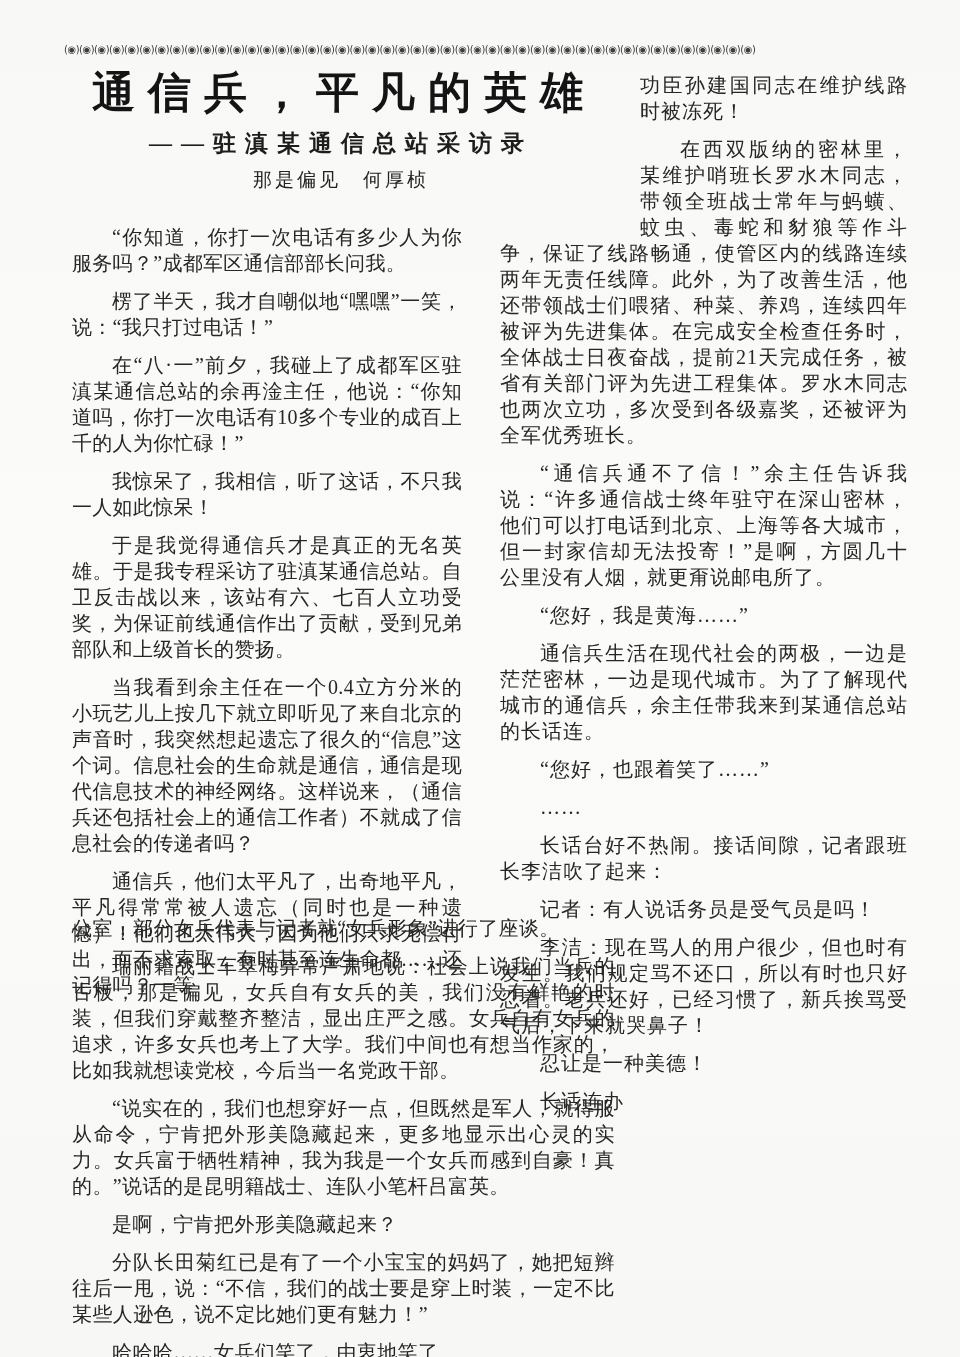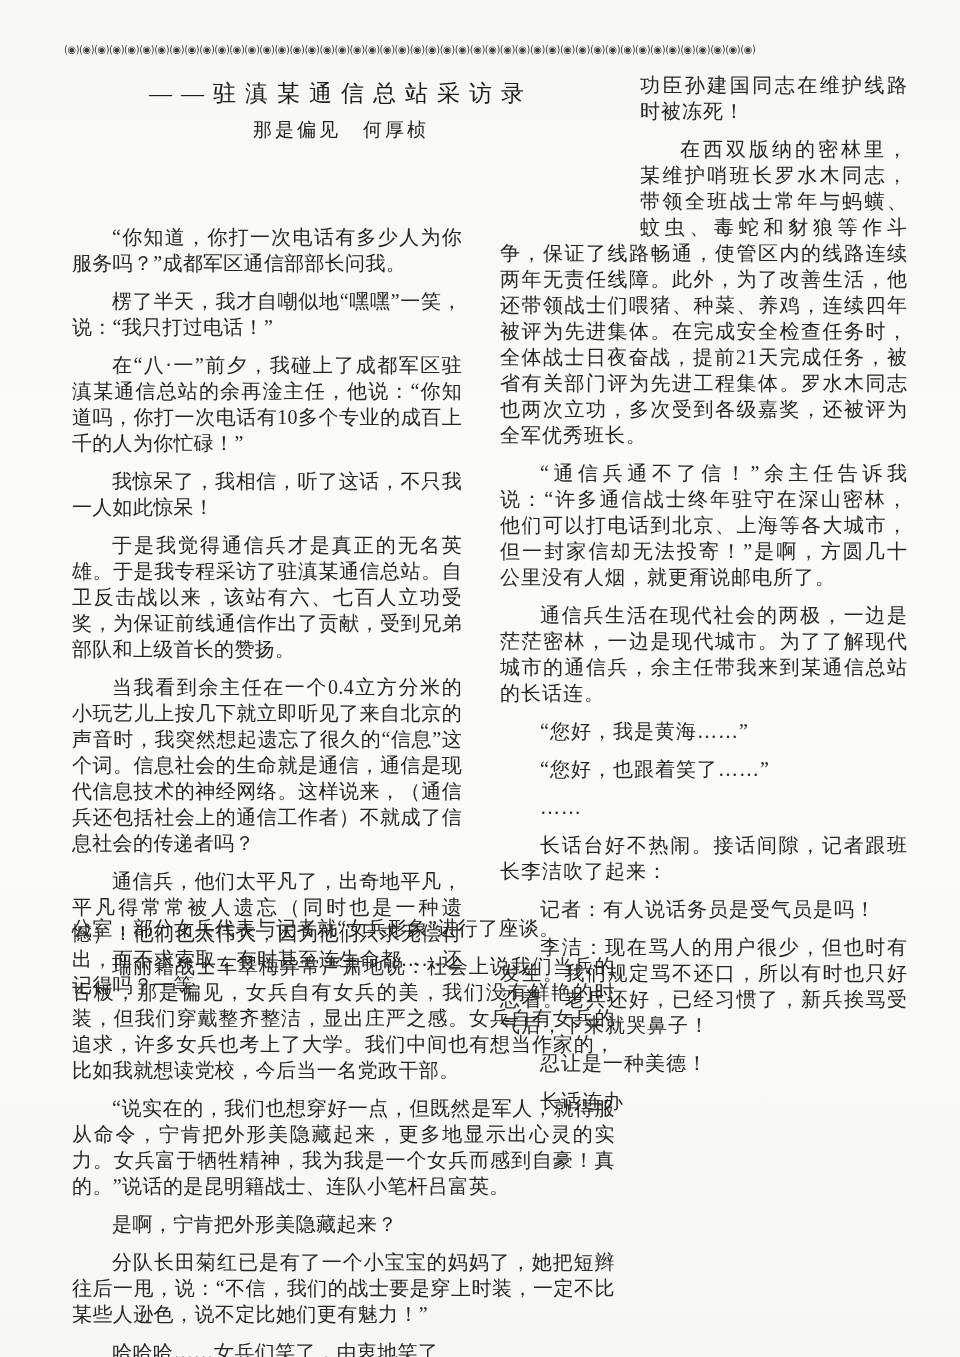--- a/index.html
+++ b/index.html
@@ -22,21 +22,21 @@
     position:absolute;left:62px;top:68px;width:558px;
     text-align:center;
   }
   .title{
     font-size:43px;font-weight:bold;color:#141414;
     letter-spacing:13px;line-height:50px;white-space:nowrap;
     text-indent:6px;
   }
   .subtitle{
     margin-top:12px;
-    font-size:23px;font-weight:normal;color:#1d1d1d;
+    font-size:23px;font-weight:bold;color:#1d1d1d;
     letter-spacing:9px;line-height:28px;white-space:nowrap;
   }
   .byline{
     margin-top:10px;
     font-size:19px;color:#222;
     letter-spacing:3px;line-height:24px;
   }
   .col{
     position:absolute;
     font-size:20px;line-height:26px;
@@ -52,41 +52,42 @@
   }
 </style>
 </head>
 <body>
 
 <div class="page">
 
   <div class="ornament">(◉)(◉)(◉)(◉)(◉)(◉)(◉)(◉)(◉)(◉)(◉)(◉)(◉)(◉)(◉)(◉)(◉)(◉)(◉)(◉)(◉)(◉)(◉)(◉)(◉)(◉)(◉)(◉)(◉)(◉)(◉)(◉)(◉)(◉)(◉)(◉)(◉)(◉)(◉)(◉)(◉)(◉)(◉)(◉)(◉)(◉)</div>
 
   <div class="headline">
+    <div class="title">通信兵，平凡的英雄</div>
     <div class="subtitle">——驻滇某通信总站采访录</div>
     <div class="byline">那是偏见　何厚桢</div>
   </div>
 
   <div class="col col-left">
     <p class="para indent">“你知道，你打一次电话有多少人为你服务吗？”成都军区通信部部长问我。</p>
     <p class="para indent">楞了半天，我才自嘲似地“嘿嘿”一笑，说：“我只打过电话！”</p>
     <p class="para indent">在“八·一”前夕，我碰上了成都军区驻滇某通信总站的余再淦主任，他说：“你知道吗，你打一次电话有10多个专业的成百上千的人为你忙碌！”</p>
     <p class="para indent">我惊呆了，我相信，听了这话，不只我一人如此惊呆！</p>
     <p class="para indent">于是我觉得通信兵才是真正的无名英雄。于是我专程采访了驻滇某通信总站。自卫反击战以来，该站有六、七百人立功受奖，为保证前线通信作出了贡献，受到兄弟部队和上级首长的赞扬。</p>
     <p class="para indent">当我看到余主任在一个0.4立方分米的小玩艺儿上按几下就立即听见了来自北京的声音时，我突然想起遗忘了很久的“信息”这个词。信息社会的生命就是通信，通信是现代信息技术的神经网络。这样说来，（通信兵还包括社会上的通信工作者）不就成了信息社会的传递者吗？</p>
     <p class="para indent">通信兵，他们太平凡了，出奇地平凡，平凡得常常被人遗忘（同时也是一种遗憾）！他们也太伟大，因为他们只求无偿付出，而不求索取，有时甚至连生命都……还记得吗？一等</p>
   </div>
 
   <div class="col col-right">
     <div class="headline-spacer"></div>
     <p class="para">功臣孙建国同志在维护线路时被冻死！</p>
     <p class="para indent">在西双版纳的密林里，某维护哨班长罗水木同志，带领全班战士常年与蚂蟥、蚊虫、毒蛇和豺狼等作斗争，保证了线路畅通，使管区内的线路连续两年无责任线障。此外，为了改善生活，他还带领战士们喂猪、种菜、养鸡，连续四年被评为先进集体。在完成安全检查任务时，全体战士日夜奋战，提前21天完成任务，被省有关部门评为先进工程集体。罗水木同志也两次立功，多次受到各级嘉奖，还被评为全军优秀班长。</p>
     <p class="para indent">“通信兵通不了信！”余主任告诉我说：“许多通信战士终年驻守在深山密林，他们可以打电话到北京、上海等各大城市，但一封家信却无法投寄！”是啊，方圆几十公里没有人烟，就更甭说邮电所了。</p>
+    <p class="para indent">“您好，我是黄海……”</p>
     <p class="para indent">通信兵生活在现代社会的两极，一边是茫茫密林，一边是现代城市。为了了解现代城市的通信兵，余主任带我来到某通信总站的长话连。</p>
-    <p class="para indent">“您好，我是黄海……”</p>
     <p class="para indent">“您好，也跟着笑了……”</p>
     <p class="para indent">……</p>
     <p class="para indent">长话台好不热闹。接话间隙，记者跟班长李洁吹了起来：</p>
     <p class="para indent">记者：有人说话务员是受气员是吗！</p>
     <p class="para indent">李洁：现在骂人的用户很少，但也时有发生。我们规定骂不还口，所以有时也只好忍着。老兵还好，已经习惯了，新兵挨骂受气后，下来就哭鼻子！</p>
     <p class="para indent">忍让是一种美德！</p>
     <p class="para indent">长话连办</p>
   </div>
 
   <div class="col col-bottom">

